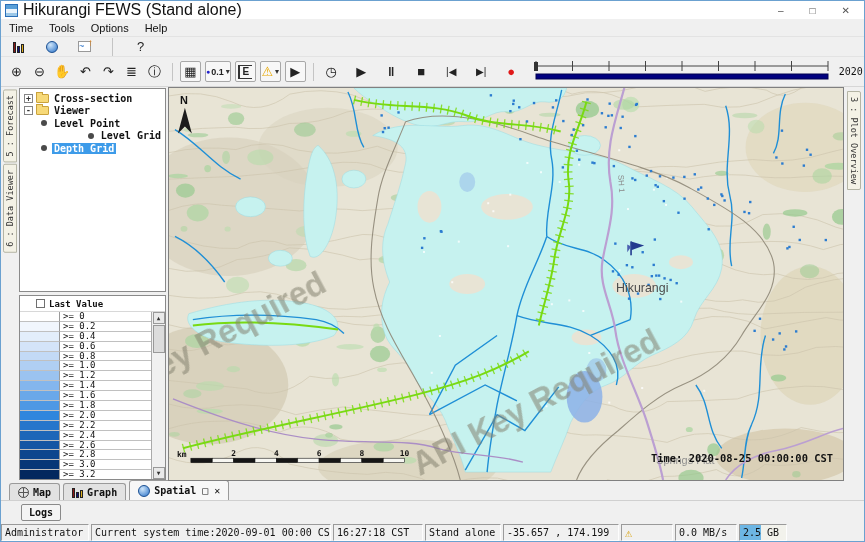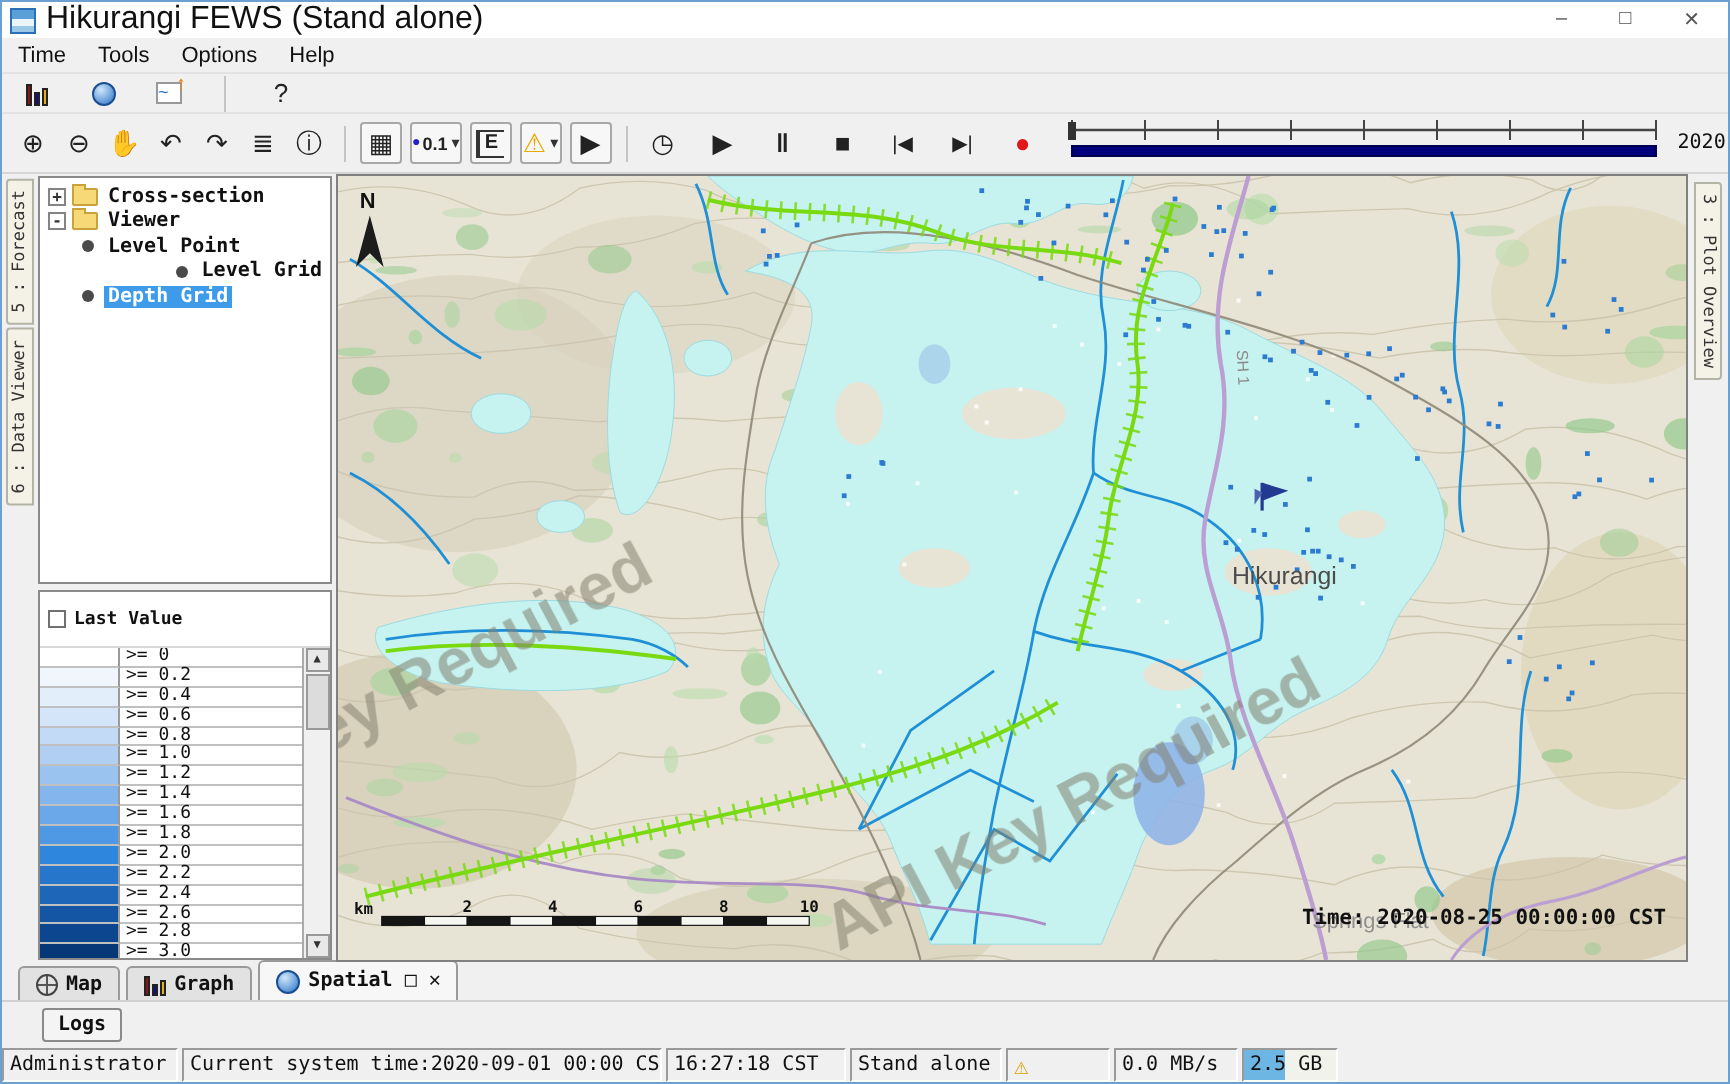--- a/index.html
+++ b/index.html
@@ -47,21 +47,21 @@
 .tree-panel{height:204px;background:#fff;border:1px solid #8a8a8a;overflow:hidden;font-family:"DejaVu Sans Mono",monospace;font-size:10px;font-weight:bold;color:#101010;padding:3px 2px}
 .tree-row{display:flex;align-items:center;height:12.5px;gap:3px}
 .expander{width:9px;height:9px;border:1px solid #848484;background:#fff;font-size:8px;line-height:7px;text-align:center;color:#333;flex:0 0 auto}
 .folder{width:13px;height:9px;background:#f7d978;border:1px solid #caa23c;border-radius:1px;position:relative;flex:0 0 auto}
 .folder::before{content:"";position:absolute;top:-3px;left:-1px;width:5px;height:2px;background:#f7d978;border:1px solid #caa23c;border-bottom:none}
 .leaf-dot{width:6px;height:6px;border-radius:50%;background:#4a4a4a;margin:0 2px 0 3px;flex:0 0 auto}
 .tree-label{padding:0 2px;white-space:nowrap}
 .tree-label.selected{background:#3d9be9;color:#fff}
 
 .legend-panel{flex:1;margin-top:3px;background:#fff;border:1px solid #8a8a8a;display:flex;flex-direction:column;font-family:"DejaVu Sans Mono",monospace;font-size:9px;overflow:hidden;min-height:0}
-.legend-header{height:28px;display:flex;align-items:center;gap:4px;padding:0 4px;font-weight:bold;color:#111;flex:0 0 auto;border-bottom:1px solid #d8d8d8}
+.legend-header{height:16px;display:flex;align-items:center;gap:4px;padding:0 16px;font-weight:bold;color:#111;flex:0 0 auto;border-bottom:1px solid #d8d8d8}
 .checkbox{width:9px;height:9px;border:1px solid #707070;background:#fff;flex:0 0 auto}
 .legend-body{flex:1;display:flex;min-height:0;overflow:hidden}
 .legend-rows{flex:1;overflow:hidden}
 .legend-row{display:flex;height:9.9px}
 .swatch{width:40px;flex:0 0 auto;border-right:1px solid #9a9a9a;border-bottom:1px solid #c0c0c0}
 .legend-label{flex:1;border-bottom:1px solid #c0c0c0;padding-left:3px;line-height:9.5px;color:#111;white-space:nowrap}
 .legend-scrollbar{width:14px;flex:0 0 auto;background:#f0f0f0;border-left:1px solid #aaa;display:flex;flex-direction:column;align-items:center}
 .sb-btn{width:12px;height:12px;border:1px solid #999;background:#e9e9e9;font-size:6px;line-height:10px;text-align:center;color:#333}
 .sb-thumb{width:12px;height:28px;background:#dcdcdc;border:1px solid #999;margin-top:1px}
 .sb-bottom{margin-top:auto}
@@ -682,18 +682,19 @@
 
 <div class="logs-row">
   <button class="logs-btn">Logs</button>
 </div>
 
 <div class="statusbar" id="statusbar">
     <div class="scell" style="width: 88px;">Administrator</div>
     <div class="scell" style="width: 240px;">Current system time:2020-09-01 00:00 CST</div>
     <div class="scell" style="width: 90px;">16:27:18 CST</div>
     <div class="scell" style="width: 76px;">Stand alone</div>
+    <div class="scell" style="width: 116px;">-35.657 , 174.199</div>
     <div class="scell" style="width: 52px;">
       <span class="warn-glyph">⚠</span>
     </div>
     <div class="scell" style="width: 62px;">0.0 MB/s</div>
     <div class="scell" style="width: 48px; background: linear-gradient(90deg, rgb(109, 182, 228) 45%, rgb(242, 242, 236) 45%);">2.5 GB</div>
   </div>
 
 </body></html>

